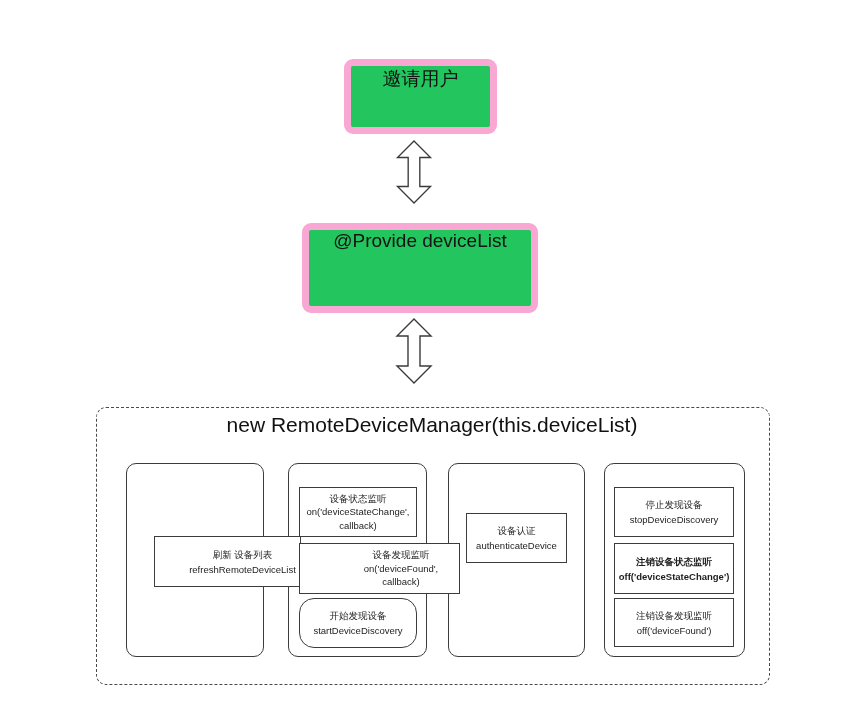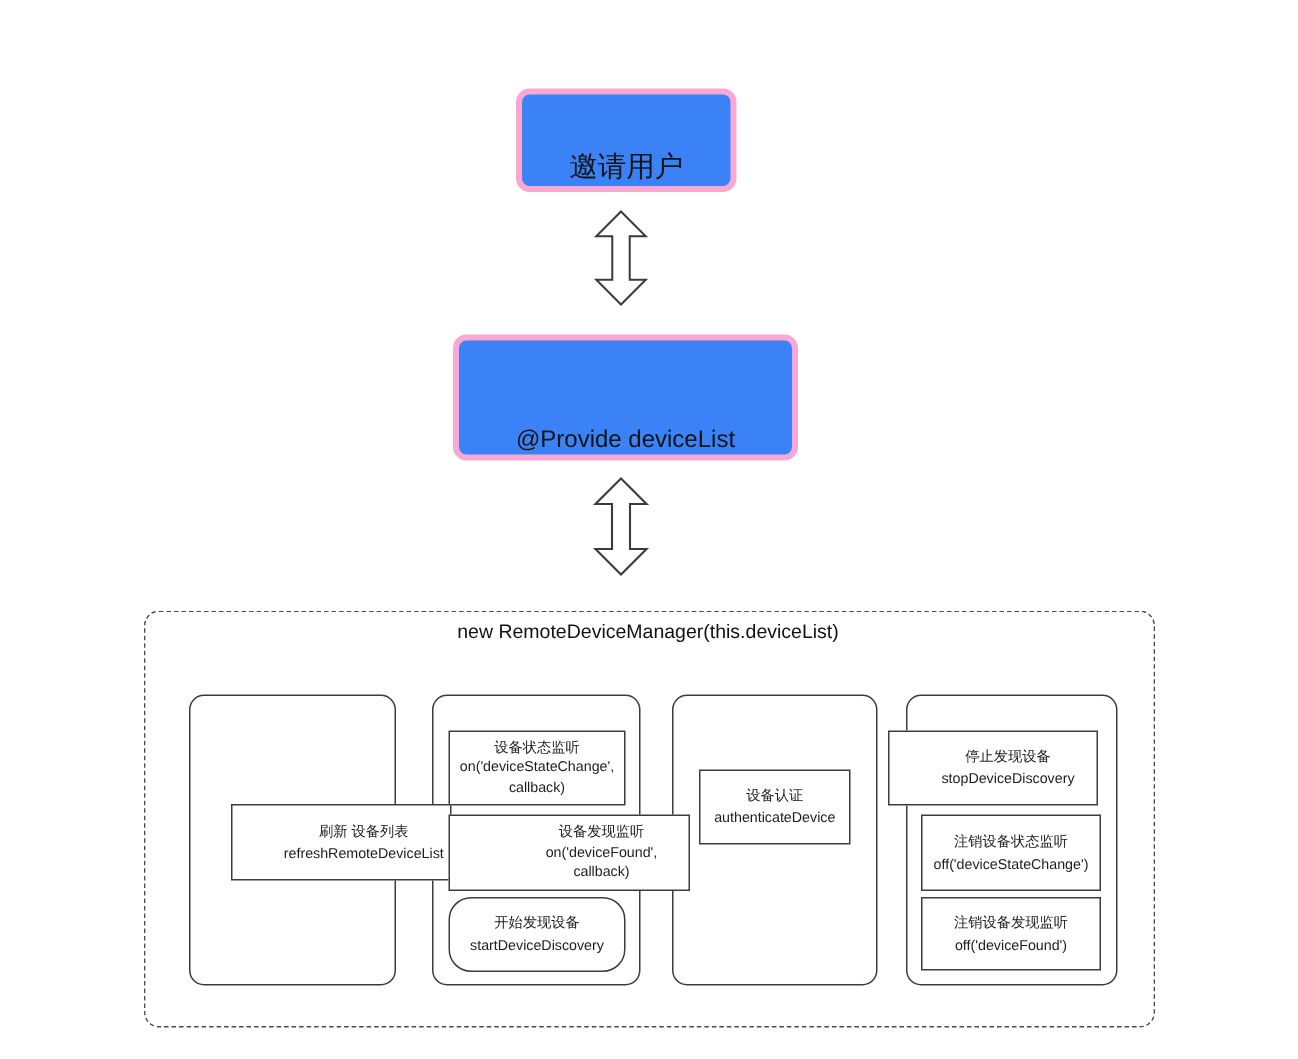--- a/index.html
+++ b/index.html
@@ -1,44 +1,44 @@
 <!DOCTYPE html>
 <html><head>
 <meta charset="utf-8">
 <style>
   html,body{margin:0;padding:0;background:#ffffff;}
   body{font-family:"Liberation Sans","DejaVu Sans",sans-serif;color:#1f1f1f;}
   .canvas{position:relative;width:865px;height:706px;background:#ffffff;overflow:hidden;}
 
   .rbox{
     position:absolute;
-    border:4px solid #f9a8d4;
+    border:7px solid #f9a8d4;
     border-radius:9px;
-    background:#3b82f6;
-    display:flex;align-items:flex-end;justify-content:center;
+    background:#22c55e;
+    display:flex;align-items:flex-start;justify-content:center;
     text-align:center;
     color:#141414;
   }
   .top-box{left:344px;top:59px;width:139px;height:61px;font-size:19px;}
-  .provide-box{left:302px;top:223px;width:222px;height:76px;font-size:16px;}
+  .provide-box{left:302px;top:223px;width:222px;height:76px;font-size:19px;}
 
   .arrow-svg{position:absolute;}
 
   .dashed-container{
     position:absolute;
     left:96px;top:407px;width:672px;height:276px;
     border:1px dashed #4a4a4a;
     border-radius:10px;
     background:#ffffff;
   }
   .container-title{
     position:absolute;
     left:96px;top:413px;width:672px;
     text-align:center;
-    font-size:13px;
+    font-size:21px;
     color:#111111;
   }
 
   .col{
     position:absolute;
     top:463px;height:192px;
     border:1px solid #3c3c3c;
     border-radius:10px;
     background:#ffffff;
   }
@@ -58,22 +58,22 @@
     color:#1c1c1c;
   }
   .sbox .ln{display:block;line-height:15px;white-space:nowrap;}
   .sbox.three .ln{line-height:13.5px;}
 
   .b-c1-1{left:154px;top:536px;width:115px;height:49px;padding-left:30px;}
   .b-c2-1{left:299px;top:487px;width:116px;height:48px;}
   .b-c2-2{left:299px;top:543px;width:116px;height:49px;padding-left:43px;}
   .b-c2-3{left:299px;top:598px;width:116px;height:48px;border-radius:15px;}
   .b-c3-1{left:466px;top:513px;width:99px;height:48px;}
-  .b-c4-1{left:592px;top:487px;width:118px;height:48px;padding-left:20px;}
-  .b-c4-2{left:614px;top:543px;width:118px;height:49px;}
+  .b-c4-1{left:614px;top:487px;width:118px;height:48px;}
+  .b-c4-2{left:614px;top:543px;width:118px;height:49px;font-weight:bold;}
   .b-c4-3{left:614px;top:598px;width:118px;height:47px;}
 </style>
 </head>
 <body>
 
 <div class="canvas">
 
   <div class="rbox top-box">
     <span>邀请用户</span>
   </div>

